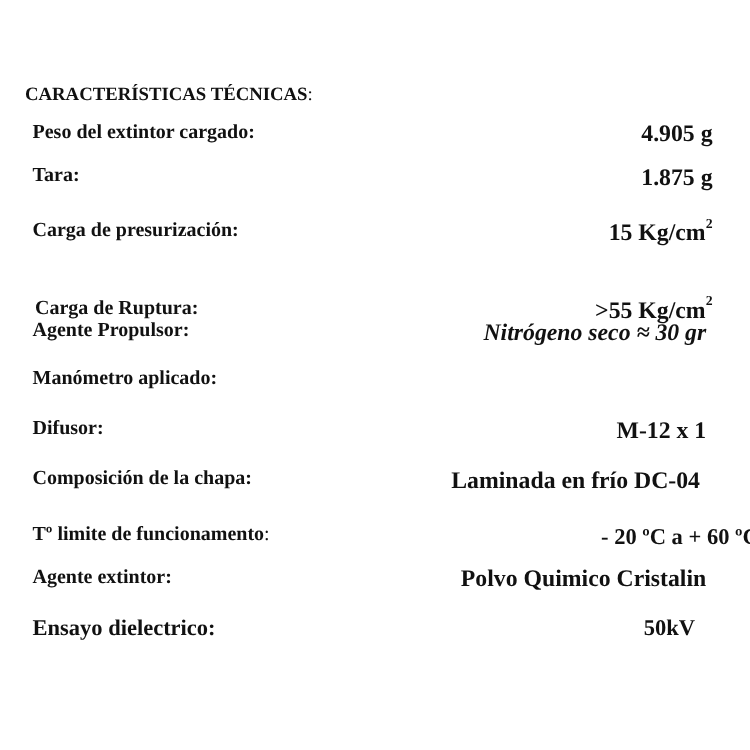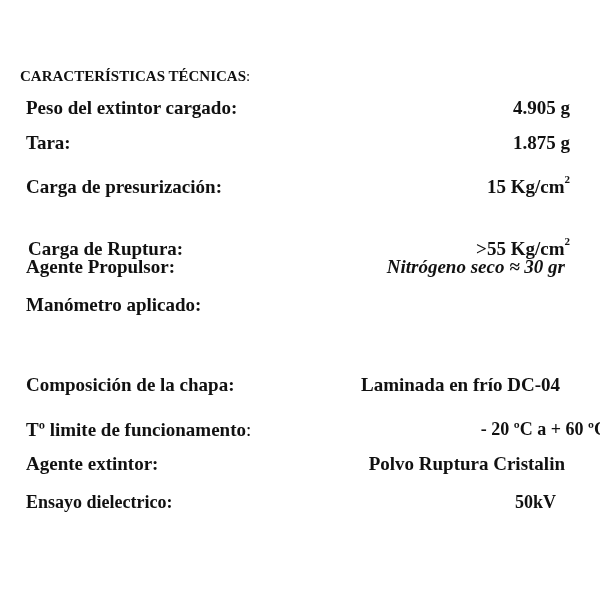--- a/index.html
+++ b/index.html
@@ -37,21 +37,21 @@
     .row {
       position: absolute;
       left: 0;
       width: 600px;
       height: 26px;
     }
     .label {
       position: absolute;
       left: 26px;
       top: 0;
-      font-size: 19px;
+      font-size: 16px;
       font-weight: bold;
       white-space: nowrap;
     }
     .label.small {
       font-size: 18px;
     }
     .label .colon-normal {
       font-weight: normal;
     }
     .value {
@@ -101,34 +101,38 @@
 
   <div class="row" style="top:256px;">
     <span class="label">Agente Propulsor:</span>
     <span class="value" style="right:35px;font-style:italic;">Nitrógeno seco ≈ 30 gr</span>
   </div>
 
   <div class="row" style="top:294px;">
     <span class="label">Manómetro aplicado:</span>
   </div>
 
+  <div class="row" style="top:334px;">
+    <span class="label">Difusor:</span>
+    <span class="value" style="right:35px;">M-12 x 1</span>
+  </div>
 
   <div class="row" style="top:374px;">
     <span class="label">Composición de la chapa:</span>
     <span class="value" style="right:40px;">Laminada en frío DC-04</span>
   </div>
 
   <div class="row" style="top:419px;padding-left:45px;">
     <span class="label"><span>Tº limite de funcionamento</span><span class="colon-normal">:</span></span>
     <span class="value small" style="right:38px;">- 20 ºC a + 60 ºC</span>
   </div>
 
   <div class="row" style="top:453px;">
     <span class="label">Agente extintor:</span>
-    <span class="value" style="right:35px;">Polvo Ruptura Cristalin</span>
+    <span class="value" style="right:35px;">Polvo Quimico Cristalin</span>
   </div>
 
   <div class="row" style="top:492px;">
     <span class="label small">Ensayo dielectrico:</span>
     <span class="value small" style="right:44px;text-align:center;">50kV</span>
   </div>
 
 </div>
 
 </body></html>

